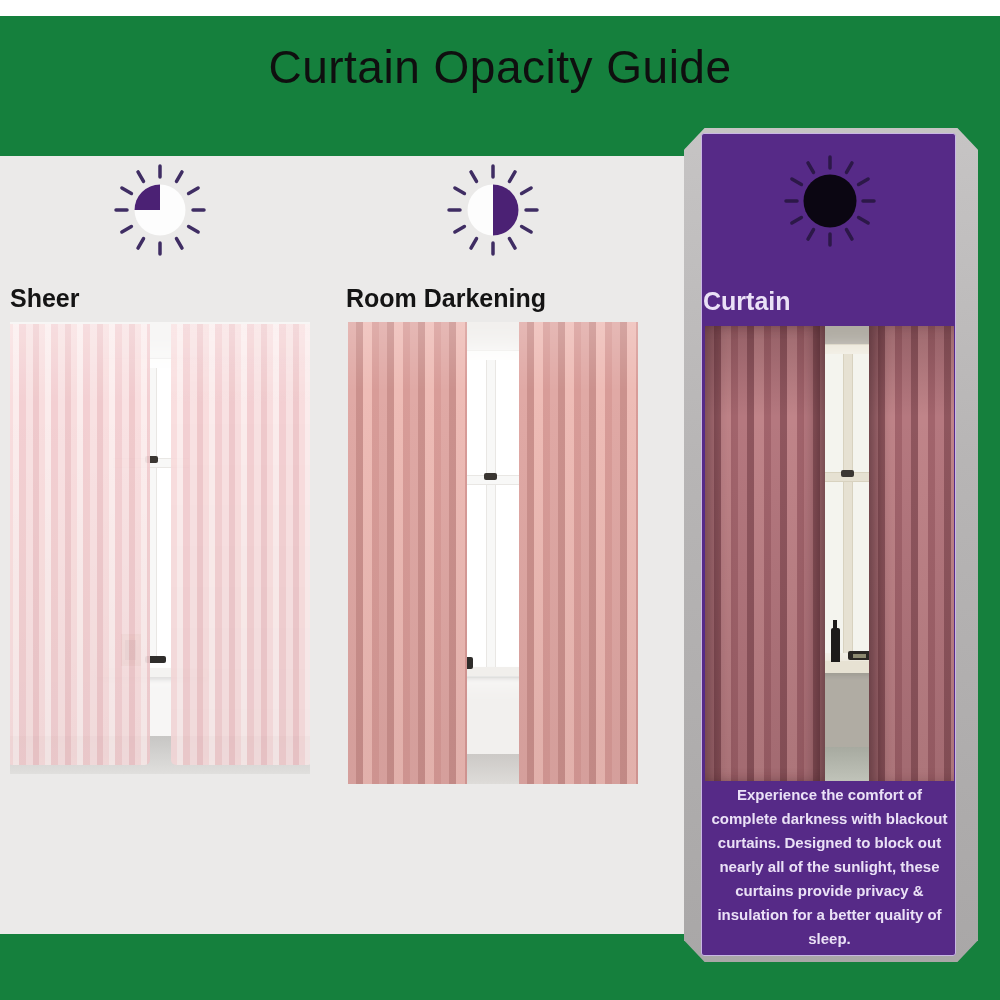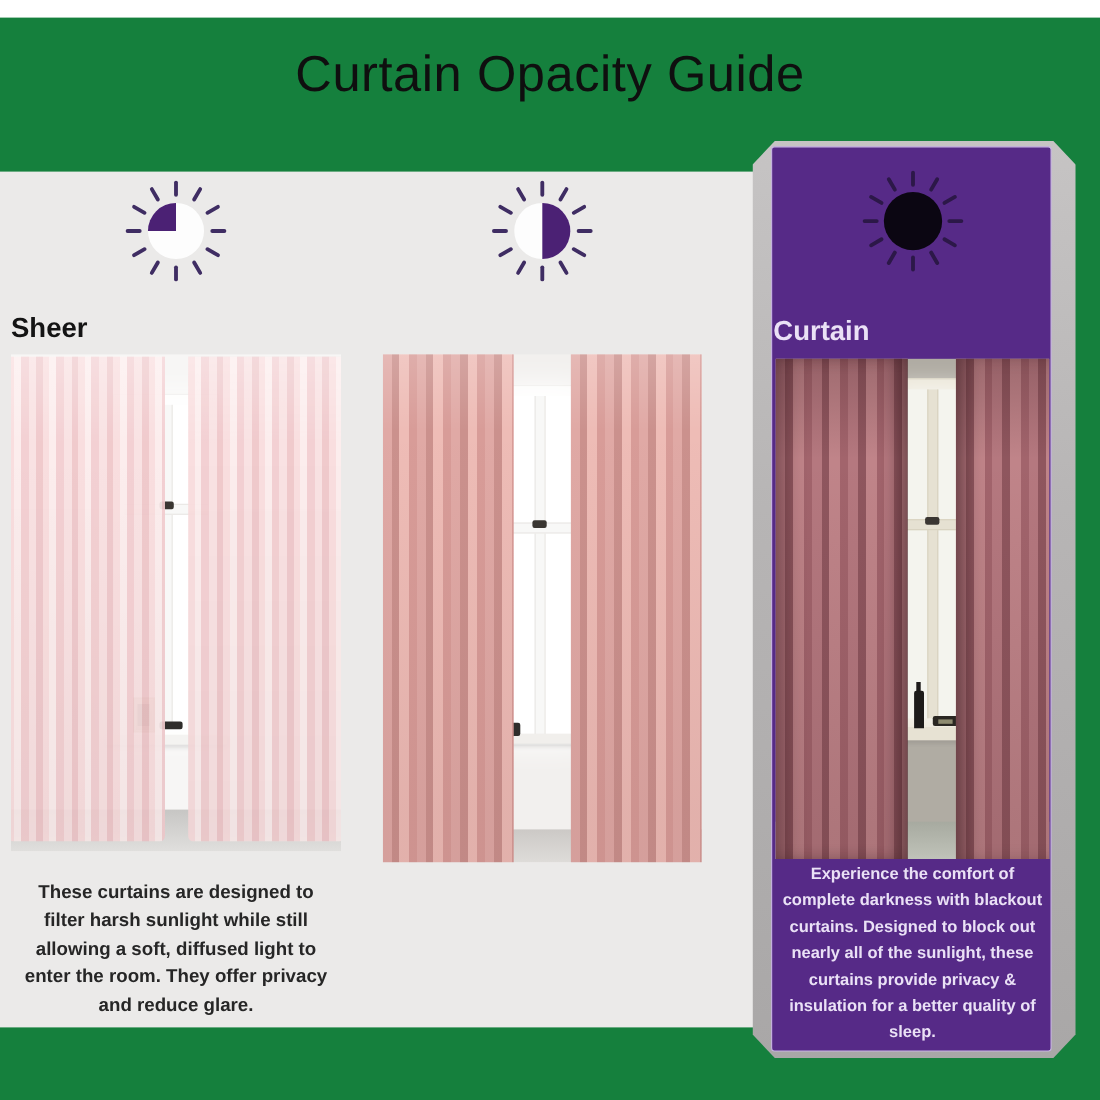--- a/index.html
+++ b/index.html
@@ -172,29 +172,29 @@
         <div class="mull-h"></div>
         <div class="latch-cross"></div>
       </div>
       <div class="sill"></div>
       <div class="pic"></div>
       <div class="sill-box"></div>
       <div class="curtain left"></div>
       <div class="curtain right"></div>
     </div>
 
-    <p class="desc">These curtains are designed to filter harsh sunlight while still allowing a soft, diffused light to enter the room. They offer privacy and reduce glare.</p>
   </div>
 
   <div class="col col-2">
     <svg class="sun" viewBox="0 0 96 96">
       <use href="#rays" class="ray"></use>
       <circle class="sun-disc" cx="48" cy="48" r="25.5"></circle>
       <path class="sun-wedge" d="M48 22.5 A25.5 25.5 0 0 1 48 73.5 Z"></path>
     </svg>
+    <h2 class="col-heading">Room Darkening</h2>
 
     <div class="photo p2">
       <div class="wall"></div>
       <div class="floor"></div>
       <div class="win-frame">
         <div class="win-light"></div>
         <div class="mull-v"></div>
         <div class="mull-h"></div>
         <div class="latch-cross"></div>
       </div>

